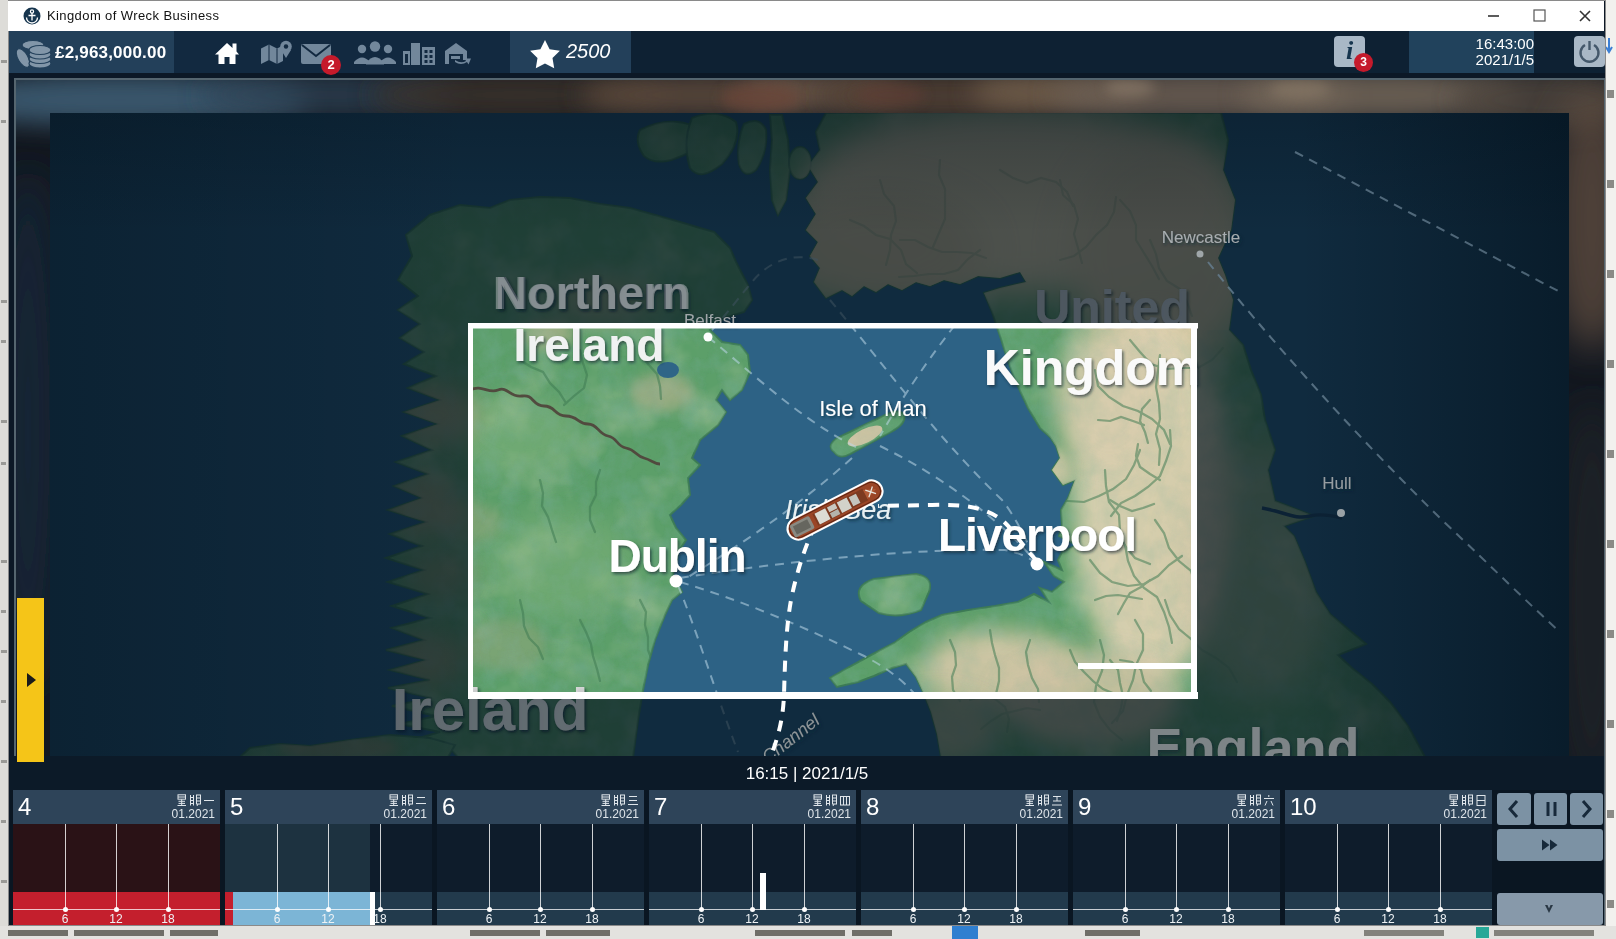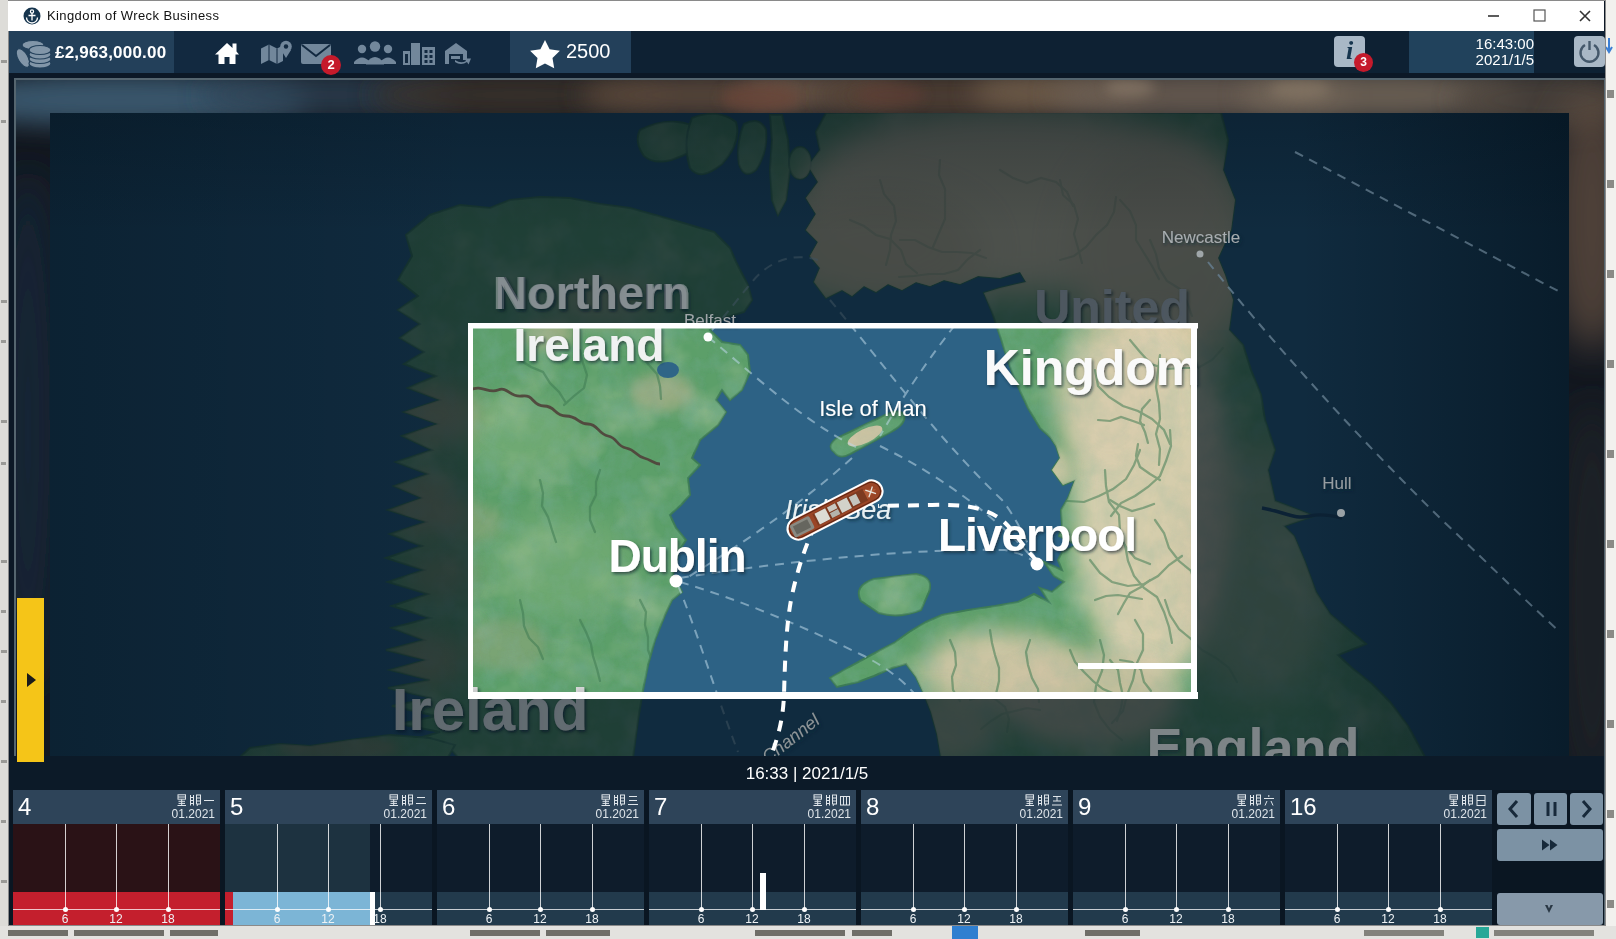--- a/index.html
+++ b/index.html
@@ -14,21 +14,21 @@
   
   #toolbar{position:absolute;left:9px;top:31px;width:1596px;height:42px;background:#0e2133;}
   .tb-sec{position:absolute;top:0;height:42px;background:#23405a;}
   #money{left:0px;width:165px;}
   #icons{left:165px;width:336px;background:#122940;}
   #starsec{left:501px;width:121px;}
   #clock{left:1400px;width:125px;background:#21425c;color:#fff;text-align:right;
          font-size:15px;line-height:16px;padding-top:5px;box-sizing:border-box;}
   .sqbtn{position:absolute;top:5px;width:31px;height:31px;background:#a9b8c6;border-radius:4px;}
   #moneytxt{position:absolute;left:46px;top:12px;color:#fff;font-size:17px;font-weight:bold;letter-spacing:.2px;}
-  #startxt{position:absolute;left:557px;top:9px;color:#fff;font-size:20px;}
+  #startxt{position:absolute;left:557px;top:9px;color:#fff;font-size:20px;font-style:italic;}
   .badge{position:absolute;border-radius:50%;background:#c51a2b;color:#fff;font-weight:bold;
          text-align:center;}
   
   #scene{position:absolute;left:14px;top:78px;width:1591px;height:847px;
          border:2px solid #55656f;box-sizing:border-box;background:#0b1520;}
   #mapsvg{position:absolute;left:16px;top:80px;}
   #timebar{position:absolute;left:10px;top:756px;width:1594px;height:34px;background:#0c1a28;}
   #timebar div{position:absolute;width:100%;text-align:center;top:8px;color:#fff;font-size:17px;}
   #timeline{position:absolute;left:10px;top:790px;width:1594px;height:135px;background:#0a1622;}
   .panel{position:absolute;top:0;width:207px;height:135px;}
@@ -469,21 +469,21 @@
   <g fill="#ffffff">
     <rect x="468" y="323" width="730" height="5.5"></rect>
     <rect x="468" y="323" width="5" height="376"></rect>
     <rect x="1191" y="323" width="6" height="376"></rect>
     <rect x="468" y="692" width="730" height="7"></rect>
     <rect x="1078" y="663" width="119" height="6"></rect>
   </g>
 </g>
 </svg>
 <div id="timebar">
-    <div>16:33 | 2021/1/5</div>
+    <div>16:15 | 2021/1/5</div>
   </div>
 <div id="timeline">
 <svg width="0" height="0" style="position:absolute">
 <defs>
 <symbol id="xq" viewBox="0 0 24 13">
  <g stroke="#dfe5ea" stroke-width="1" fill="none">
   <rect x="1" y="0.8" width="7.5" height="4.4"></rect>
             <line x1="1" y1="3" x2="8.5" y2="3"></line>
   <line x1="4.7" y1="5.2" x2="4.7" y2="11.5"></line>
             <line x1="1.5" y1="7.3" x2="8" y2="7.3"></line>
@@ -660,21 +660,21 @@
       <div class="gdot" style="left:155px"></div>
   <div class="glab" style="left:52px">6</div>
       <div class="glab" style="left:103px">12</div>
       <div class="glab" style="left:155px">18</div>
 </div>
 
 <div class="panel" style="left:1275px">
   <div class="pchart"></div>
       <div class="pstrip"></div>
   <div class="phead"></div>
-      <div class="pnum">16</div>
+      <div class="pnum">10</div>
       <div class="pdate">01.2021</div>
   <svg class="pweek" width="38" height="13">
         <use href="#xq" x="0" y="0" width="24" height="13"></use>
         <g stroke="#dfe5ea" fill="none">
           <rect x="28" y="1.5" width="8" height="10"></rect>
           <line x1="28" y1="6.5" x2="36" y2="6.5"></line>
         </g>
       </svg>
   <div class="gline" style="left:52px"></div>
       <div class="gline" style="left:103px"></div>

